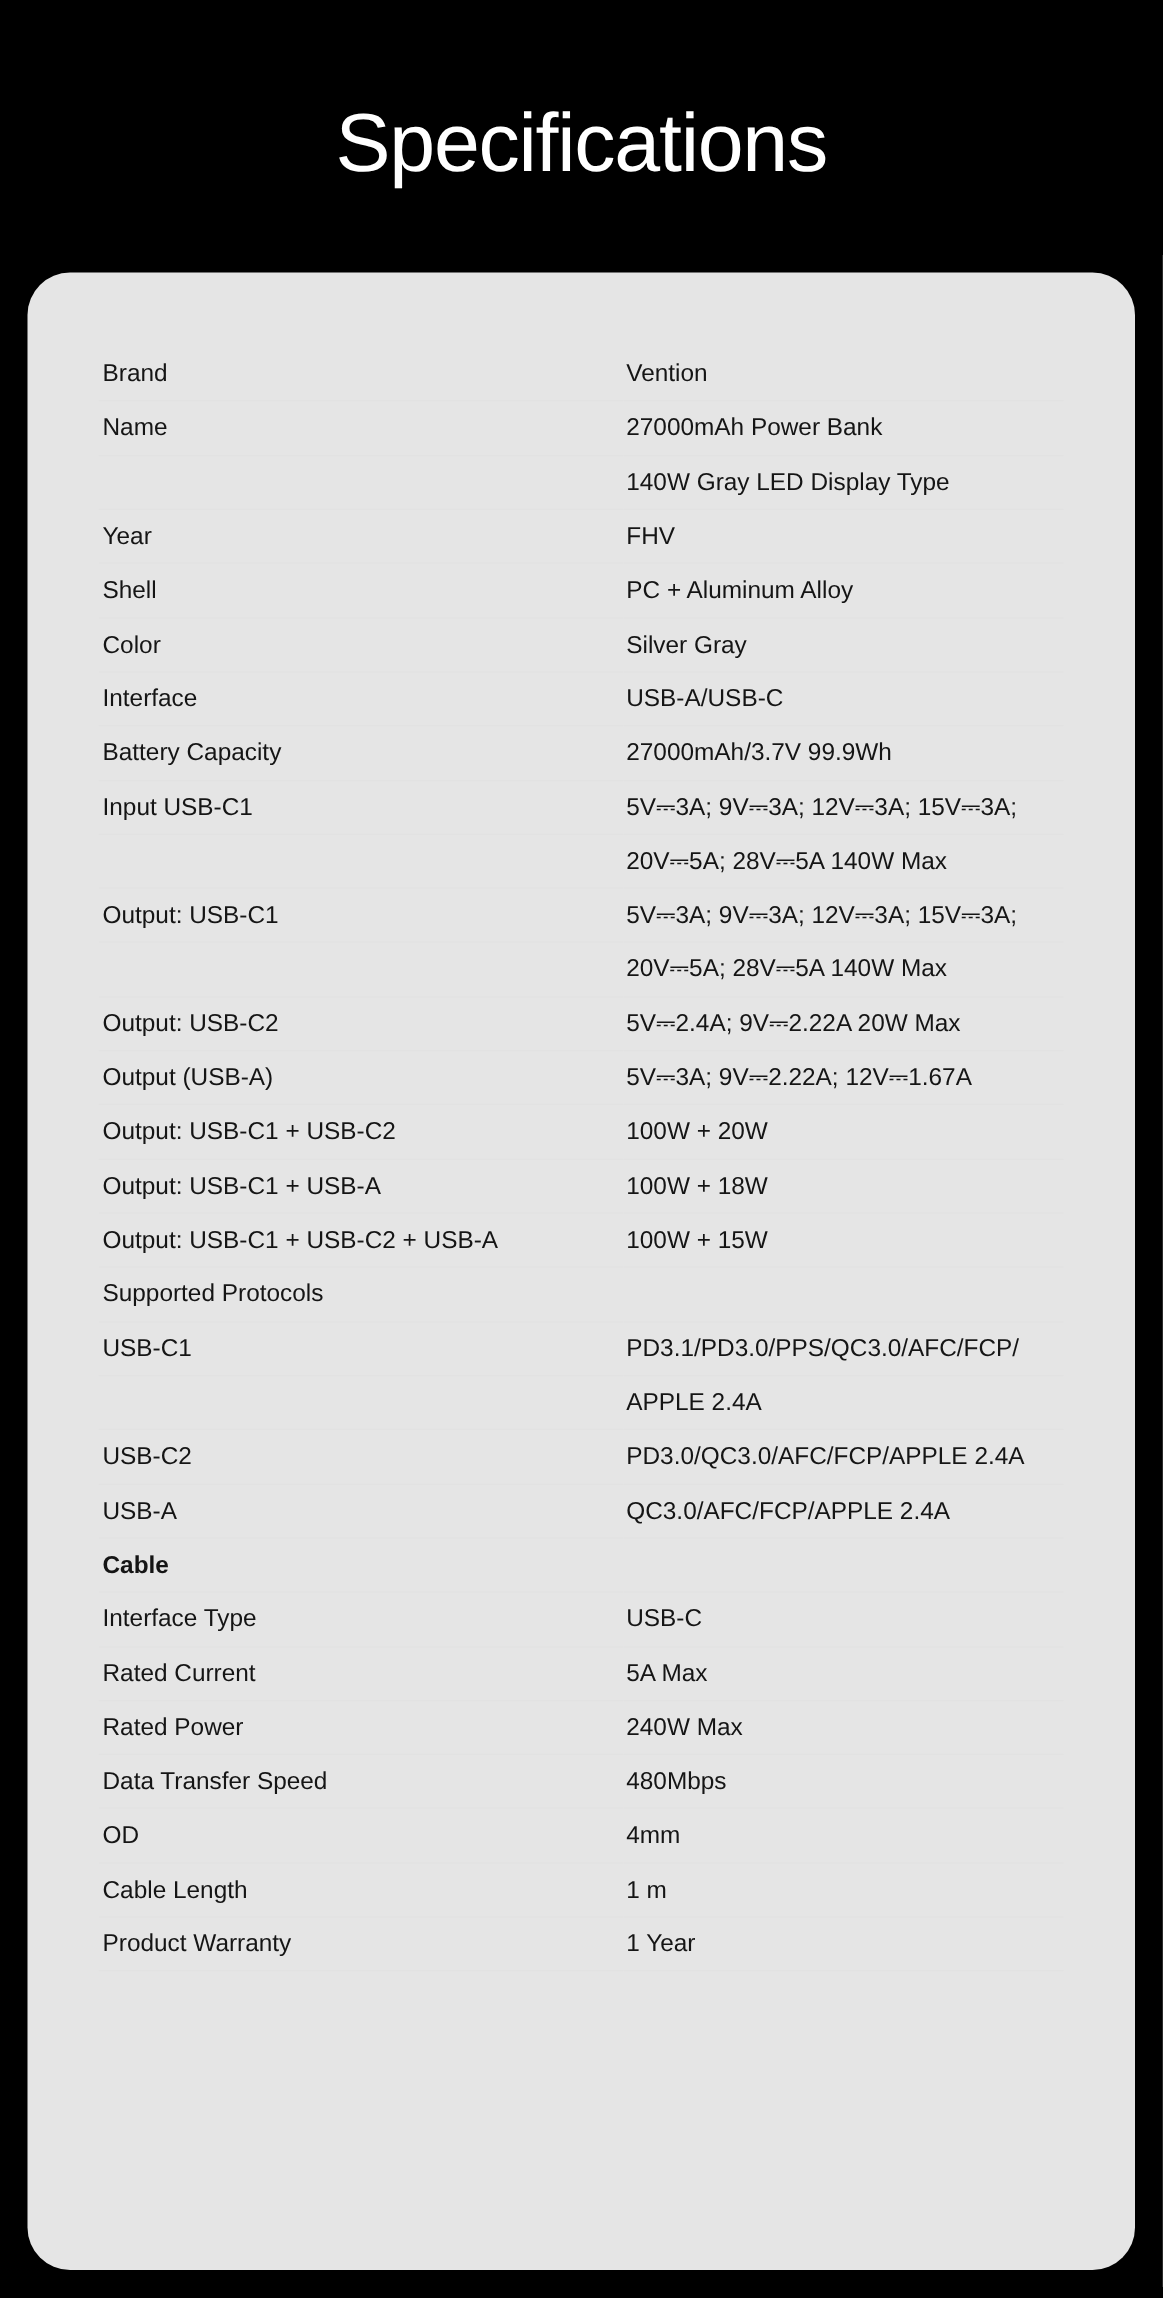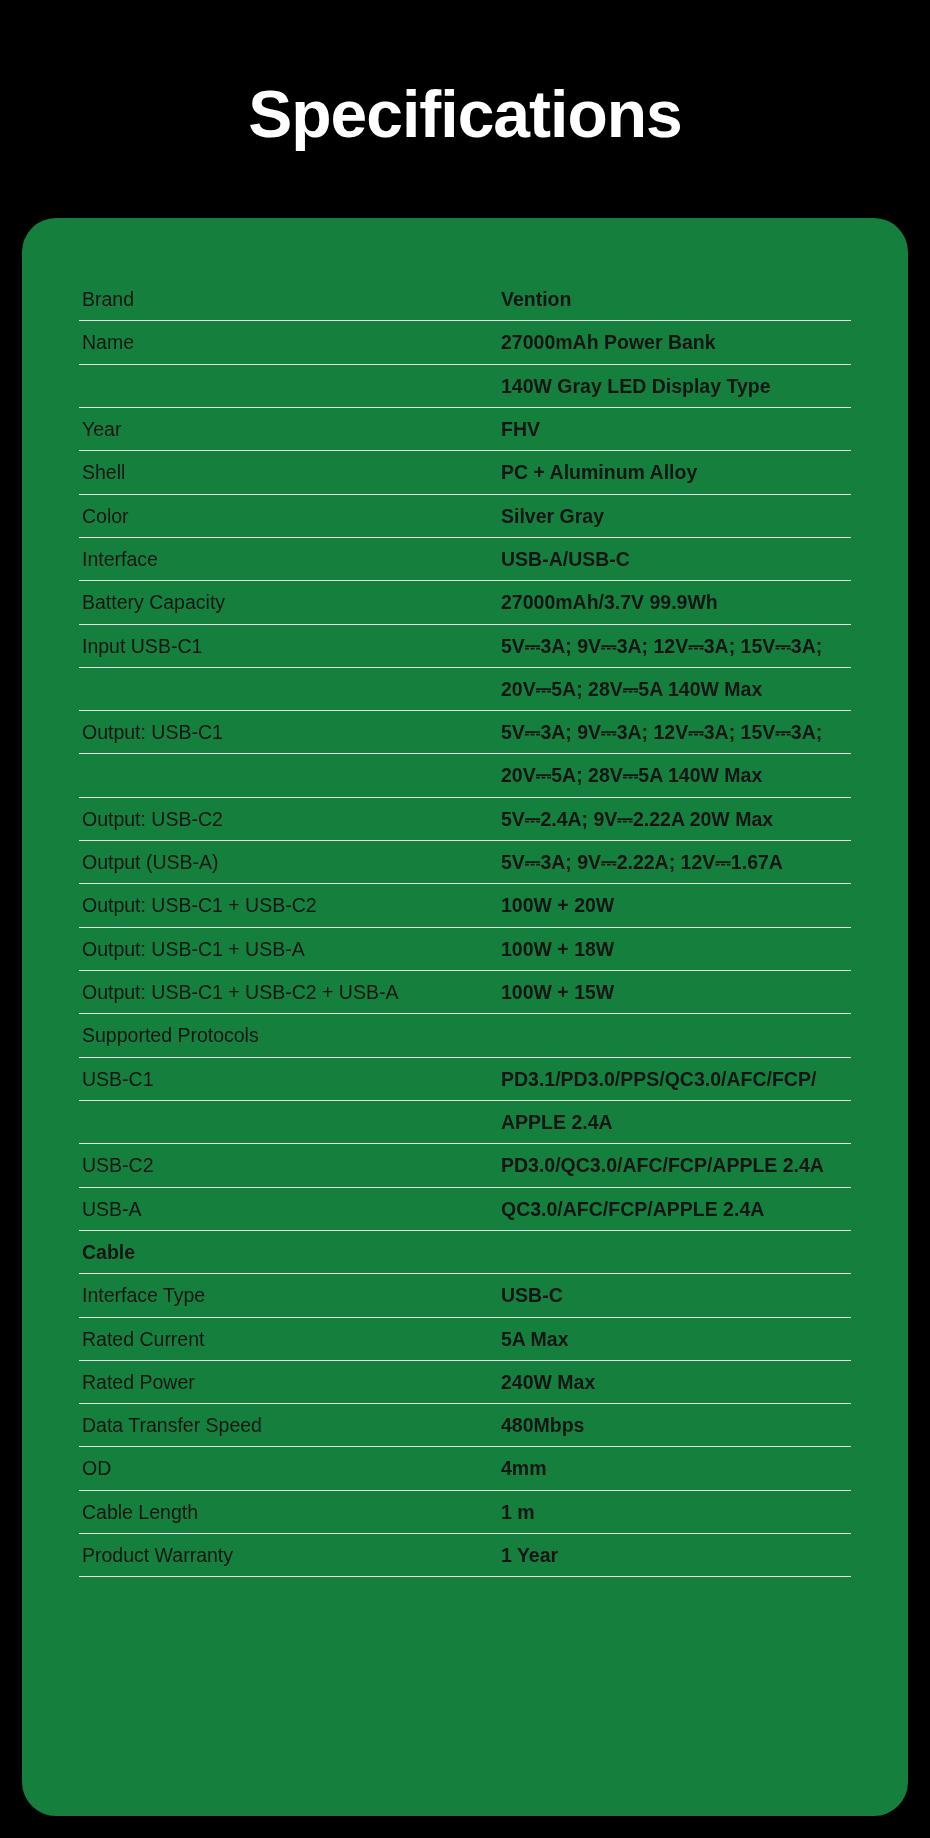--- a/index.html
+++ b/index.html
@@ -12,34 +12,34 @@
   .page {
     width: 930px;
     height: 1838px;
     background: #000000;
     position: relative;
     overflow: hidden;
   }
   .title {
     color: #ffffff;
     font-size: 66px;
-    font-weight: bold;
+    font-weight: normal;
     text-align: center;
     letter-spacing: -1px;
     padding-top: 78px;
     padding-bottom: 0;
     line-height: 1.1;
   }
   .card {
     position: absolute;
     left: 22px;
     top: 218px;
     width: 886px;
     height: 1598px;
-    background: #15803d;
+    background: #e5e5e5;
     border-radius: 34px;
     overflow: hidden;
   }
   .table {
     margin: 60px 57px 0 57px;
     width: 772px;
     border-collapse: collapse;
   }
   .table tr {
     border-bottom: 1px solid #e2e2e2;
@@ -51,21 +51,21 @@
     line-height: 1.35;
     color: #151515;
   }
   td.label {
     width: 420px;
     font-weight: 400;
     padding-left: 3px;
     white-space: nowrap;
   }
   td.value {
-    font-weight: bold;
+    font-weight: normal;
     padding-left: 2px;
     white-space: nowrap;
   }
   td.label.bold {
     font-weight: bold;
   }
 </style>
 </head>
 <body>
 

